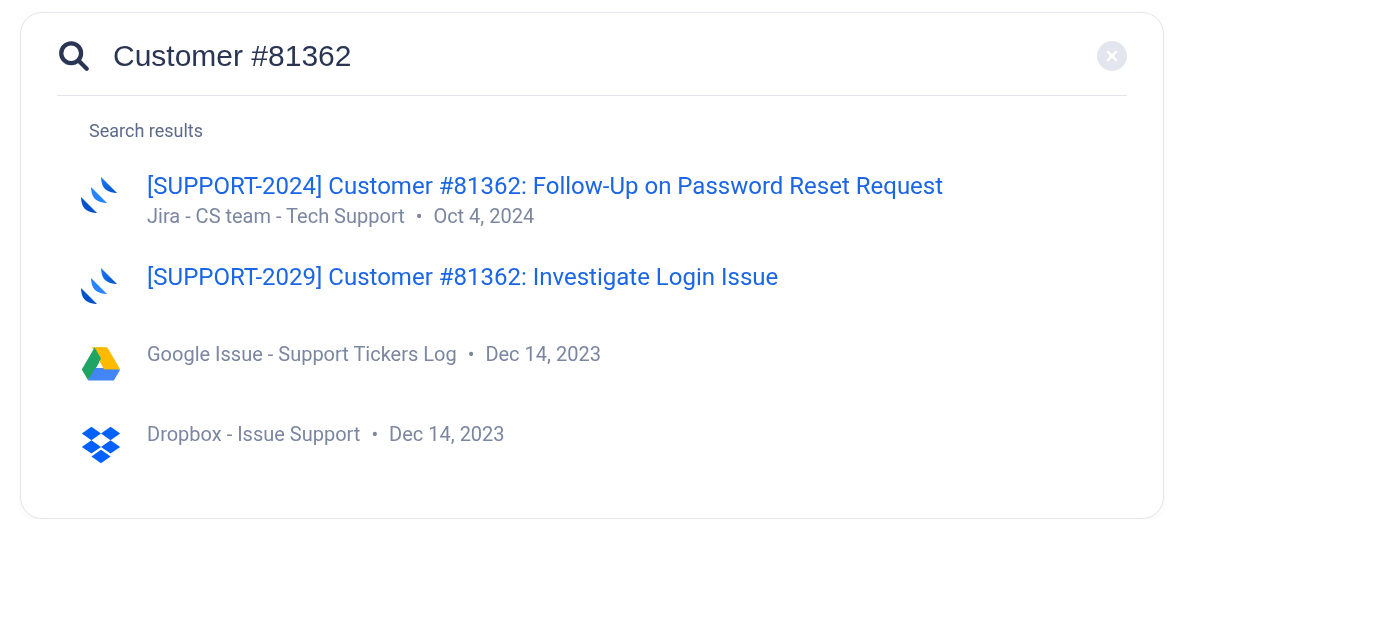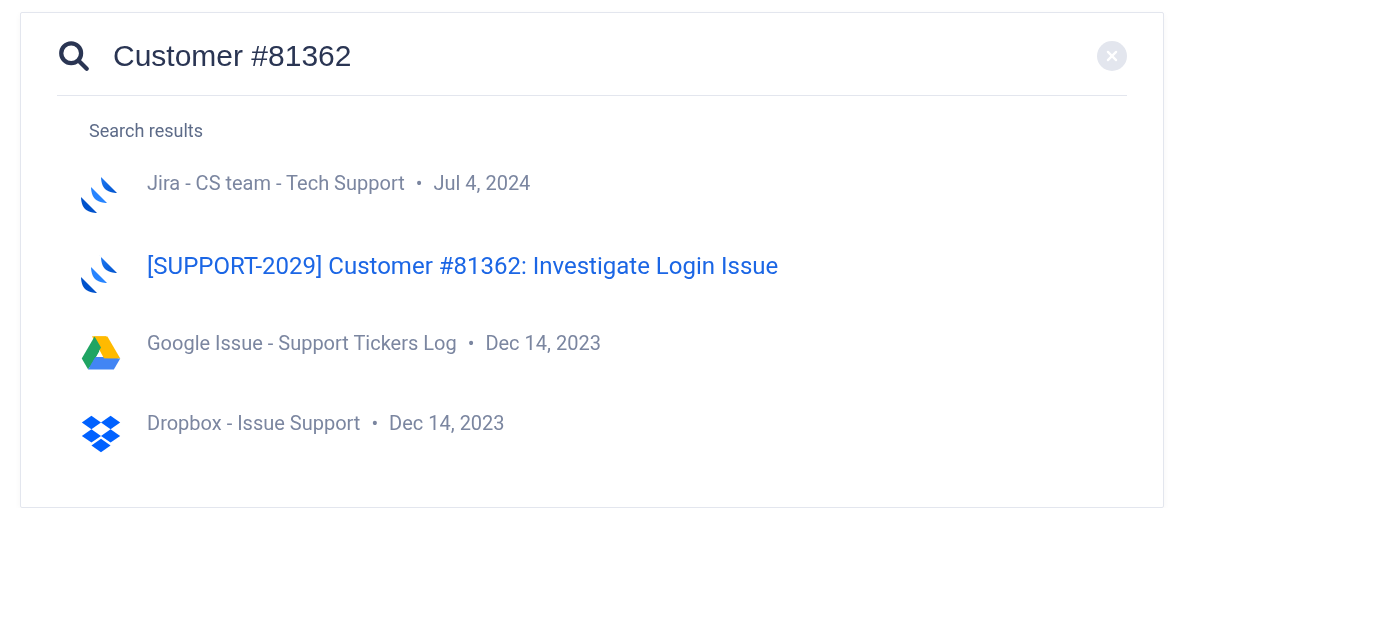--- a/index.html
+++ b/index.html
@@ -9,21 +9,21 @@
     }
     body {
       font-family: -apple-system, BlinkMacSystemFont, "Segoe UI", Roboto, Helvetica, Arial, sans-serif;
       background: #fff;
       padding: 12px 0 0 20px;
     }
     .search-panel {
       width: 1144px;
       background: #fff;
       border: 1px solid #e3e6ee;
-      border-radius: 2px;
+      border-radius: 22px;
       box-shadow: 0 2px 6px rgba(0,0,0,0.04);
       padding: 0;
     }
     .search-header-wrap {
       padding: 0 36px;
     }
     .header-inner {
       display: flex;
       align-items: center;
       border-bottom: 1px solid #e3e6ee;
@@ -143,21 +143,22 @@
         <stop offset="0" stop-color="#2684ff"></stop>
         <stop offset="1" stop-color="#0052cc"></stop>
       </linearGradient>
     </defs>
     <path fill="url(#jg1)" d="M24 4 L44 24 C44 24 36 24 32 20 C28 16 28 8 28 8 Z" transform="translate(-4,0)"></path>
     <path fill="#2684ff" d="M14 14 L34 34 C34 34 26 34 22 30 C18 26 18 18 18 18 Z" transform="translate(-4,0)"></path>
     <path fill="#0052cc" d="M4 24 L24 44 C24 44 16 44 12 40 C8 36 8 28 8 28 Z" transform="translate(-4,0)"></path>
   </svg>
 </div>
           <div class="result-text">
-            <div class="result-meta"><span>Jira - CS team - Tech Support</span>  <span class="meta-dot">•</span>  <span> Jul 4, 2024</span></div>
+            <div class="result-title">[SUPPORT-2024] Customer #81362: Follow-Up on Password Reset Request</div>
+            <div class="result-meta"><span>Jira - CS team - Tech Support</span>  <span class="meta-dot">•</span>  <span> Oct 4, 2024</span></div>
           </div>
         </div>
         <div class="result-row">
           <div class="result-icon">
   <svg viewBox="0 0 48 48" width="48" height="48">
     <defs>
       <linearGradient id="jg1" x1="0" y1="0" x2="1" y2="1">
         <stop offset="0" stop-color="#2684ff"></stop>
         <stop offset="1" stop-color="#0052cc"></stop>
       </linearGradient>

